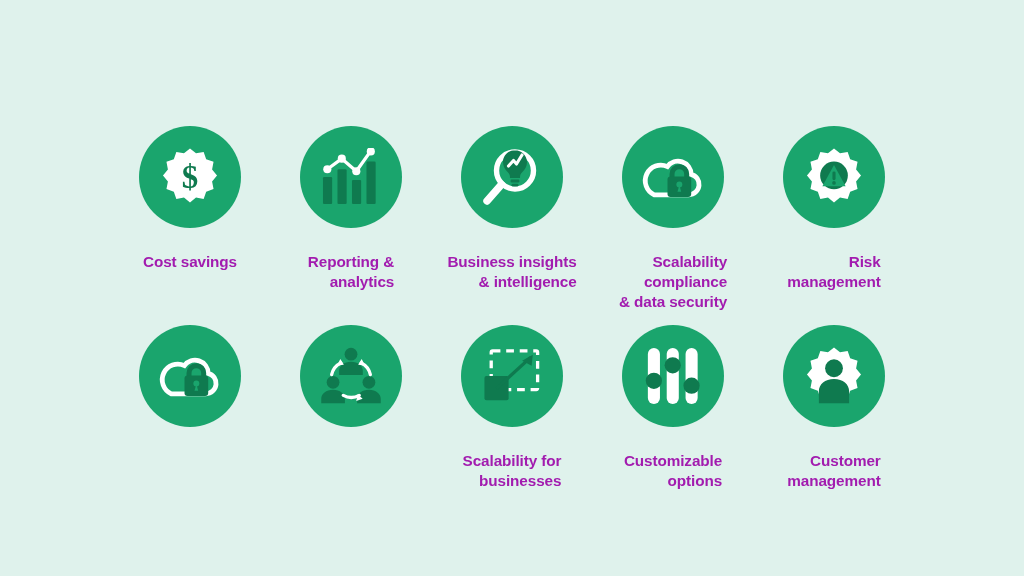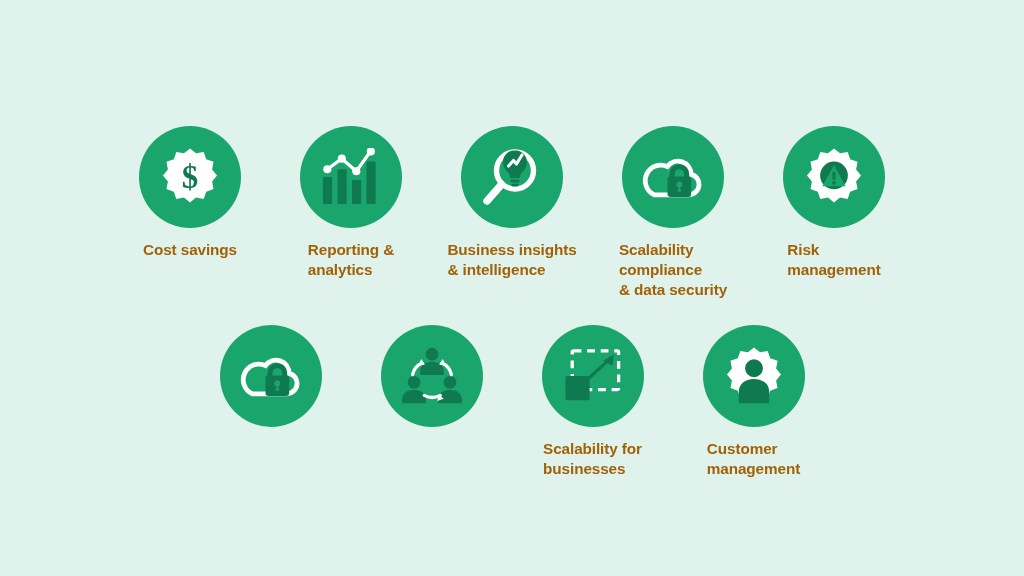--- a/index.html
+++ b/index.html
@@ -46,23 +46,23 @@
     border-radius: 50%;
     background: #1aa56d;
     display: flex;
     align-items: center;
     justify-content: center;
     flex: 0 0 auto;
   }
   .badge svg { display: block; }
 
   .caption {
-    margin-top: 12px;
-    text-align: left;
-    color: #a16207;
+    margin-top: 24px;
+    text-align: right;
+    color: #a21caf;
     font-size: 15.3px;
     font-weight: bold;
     line-height: 1.32;
     letter-spacing: -0.1px;
     max-width: 158px;
   }
   .caption .ln { display: block; white-space: nowrap; }
 </style>
 </head>
 <body>
@@ -197,20 +197,40 @@
     <path d="M52.5 8 l-1.2 11.3 l-9.8-5.2 Z" fill="#0f7a4f"></path>
   </svg>
         </div>
         <div class="caption">
           <span class="ln">Scalability for</span>
           <span class="ln">businesses</span>
         </div>
       </div>
       <div class="item">
         <div class="badge">
+          <svg width="58" height="60" viewBox="0 0 60 62">
+    <g fill="#ffffff">
+      <rect x="4" y="2" width="12.5" height="58" rx="6.2"></rect>
+      <rect x="23.5" y="2" width="12.5" height="58" rx="6.2"></rect>
+      <rect x="43" y="2" width="12.5" height="58" rx="6.2"></rect>
+    </g>
+    <g fill="#0f7a4f">
+      <circle cx="10.2" cy="36" r="8.4"></circle>
+      <circle cx="29.7" cy="20" r="8.4"></circle>
+      <circle cx="49.2" cy="41" r="8.4"></circle>
+    </g>
+  </svg>
+        </div>
+        <div class="caption">
+          <span class="ln">Customizable</span>
+          <span class="ln">options</span>
+        </div>
+      </div>
+      <div class="item">
+        <div class="badge">
           <svg width="62" height="62" viewBox="0 0 64 64">
     <path fill="#ffffff" d="M32 2.5 L38.2 7.6 L46.1 6.1 L48.7 13.7 L56.3 16.3 L54.8 24.2 L59.9 30.4 L54.8 36.6 L56.3 44.5 L48.7 47.1 L46.1 54.7 L38.2 53.2 L32 58.3 L25.8 53.2 L17.9 54.7 L15.3 47.1 L7.7 44.5 L9.2 36.6 L4.1 30.4 L9.2 24.2 L7.7 16.3 L15.3 13.7 L17.9 6.1 L25.8 7.6 Z"></path>
     <g fill="#0f7a4f">
       <circle cx="32" cy="24" r="9.2"></circle>
       <path d="M32 35 c-9.3 0-15.6 5.6-15.6 12.6 V60 h31.2 V47.6 c0-7-6.3-12.6-15.6-12.6 z"></path>
     </g>
   </svg>
         </div>
         <div class="caption">
           <span class="ln">Customer</span>

